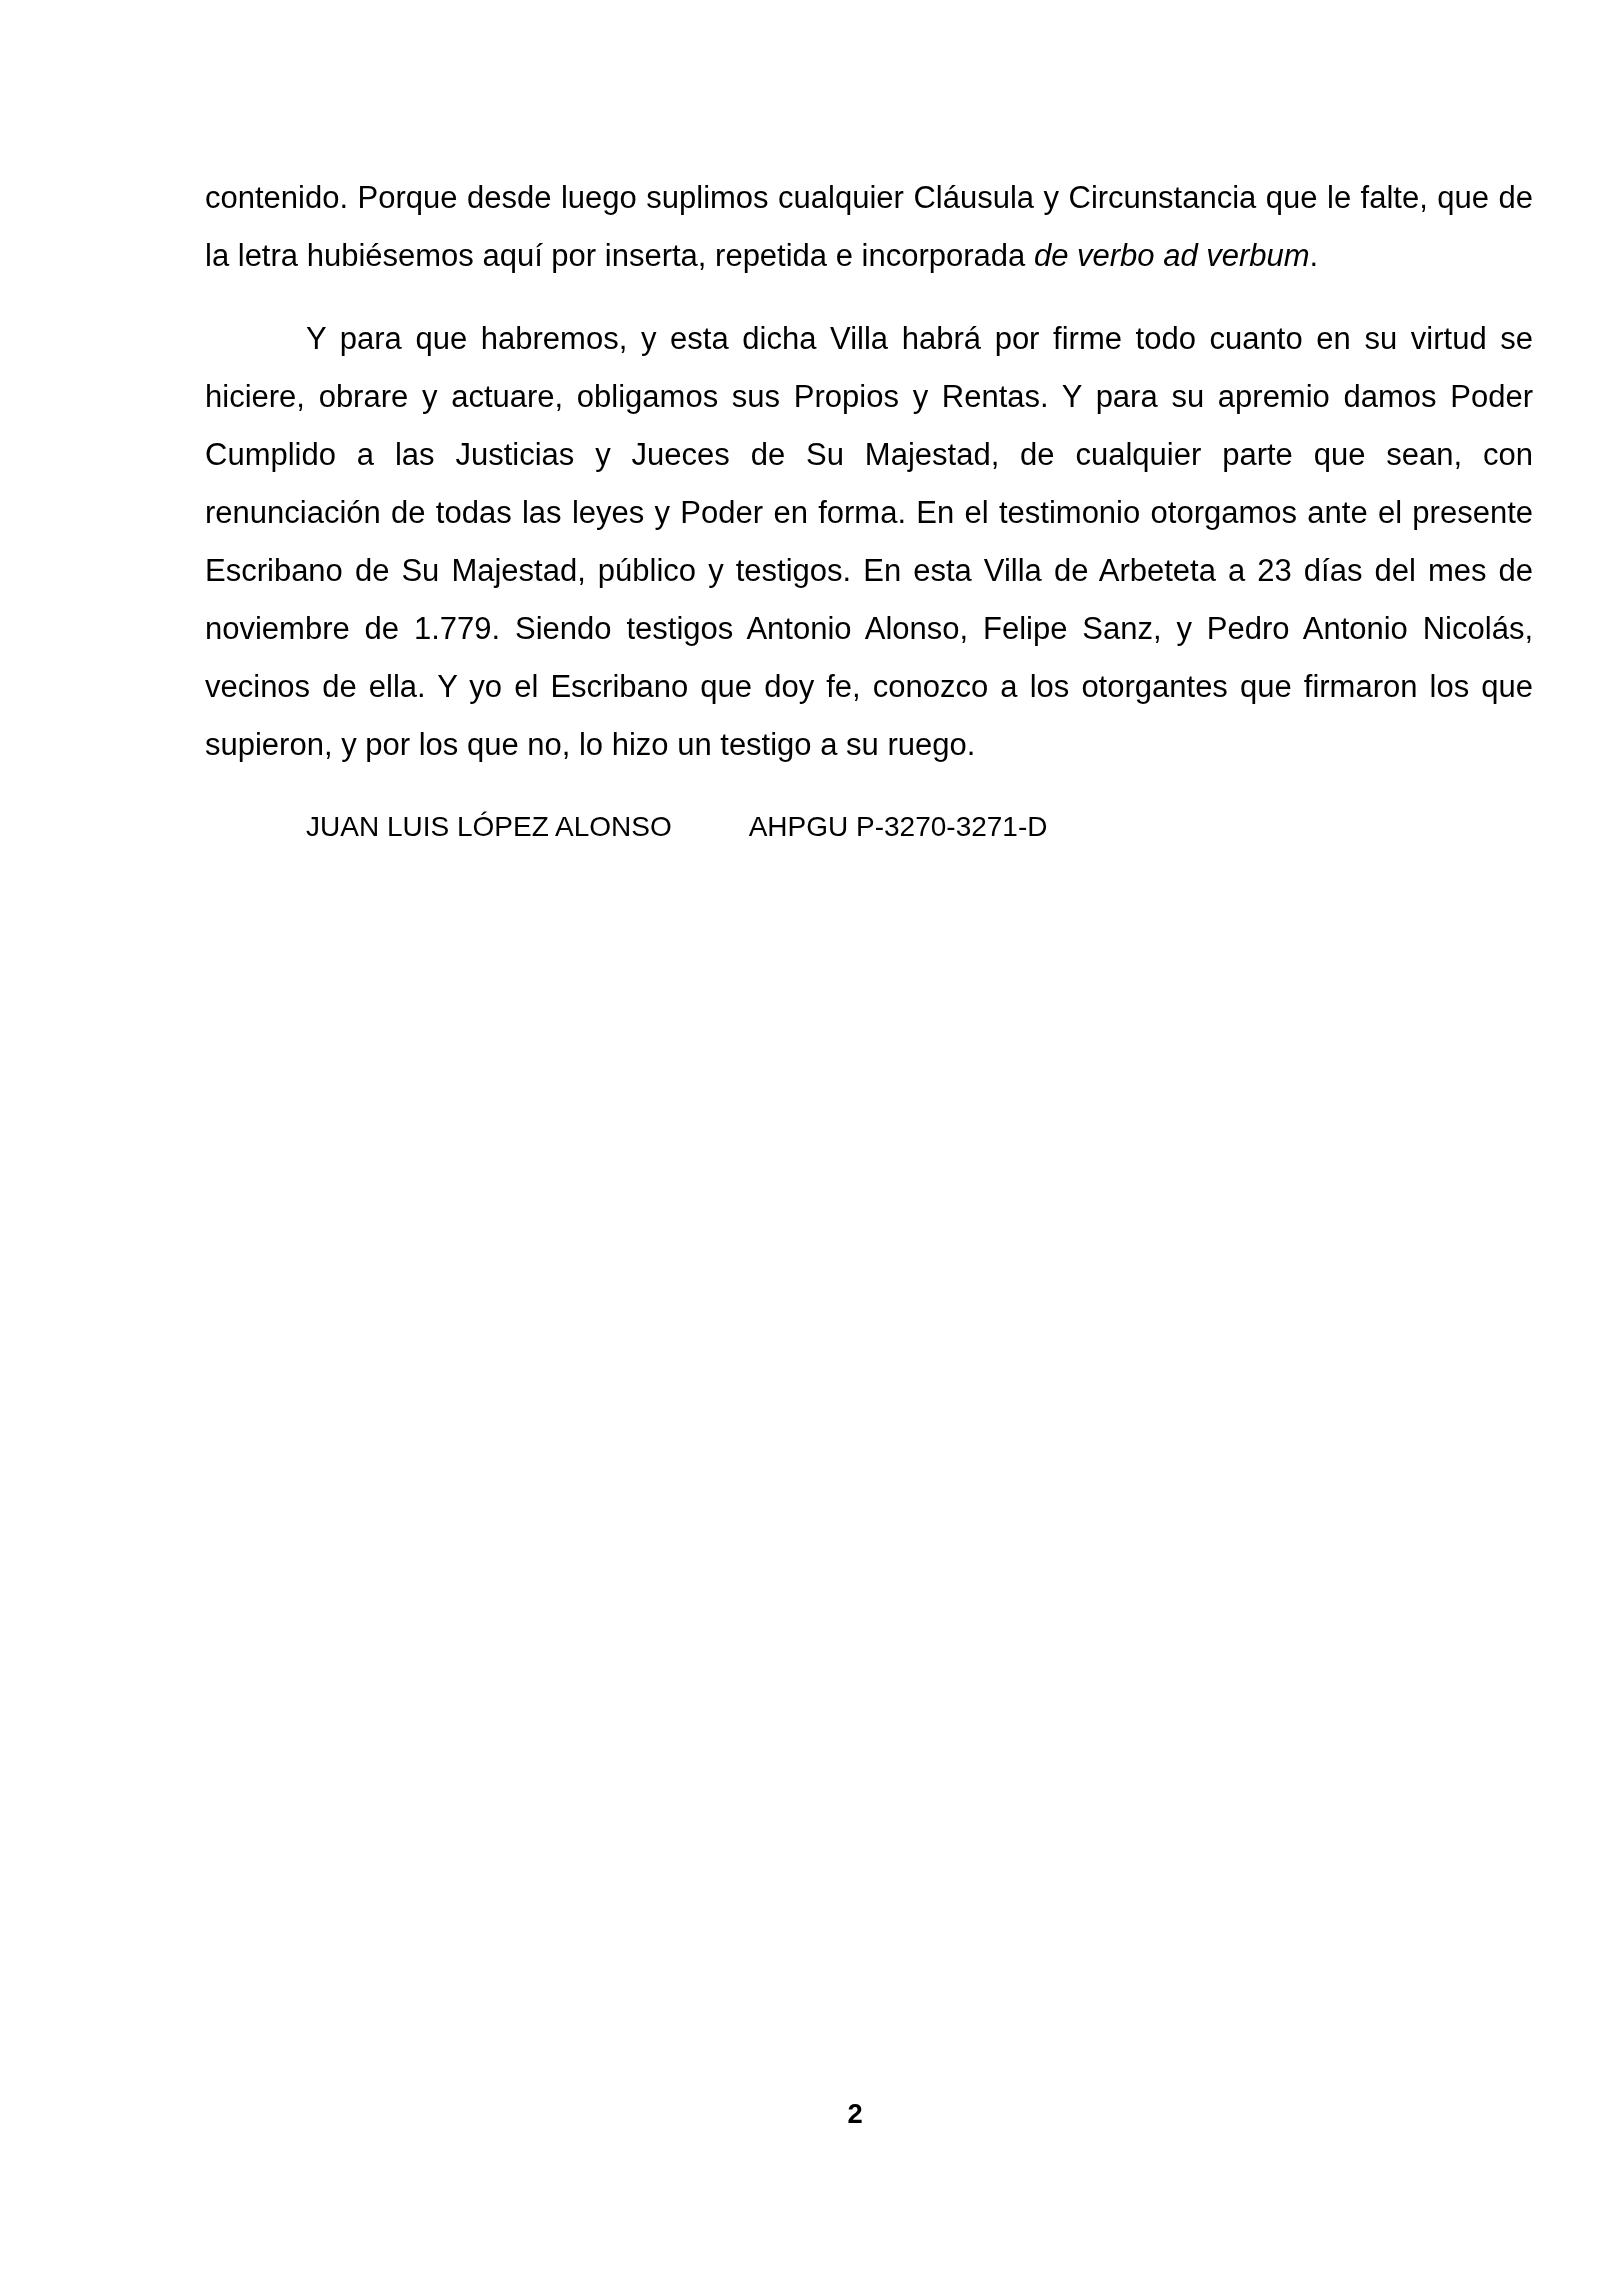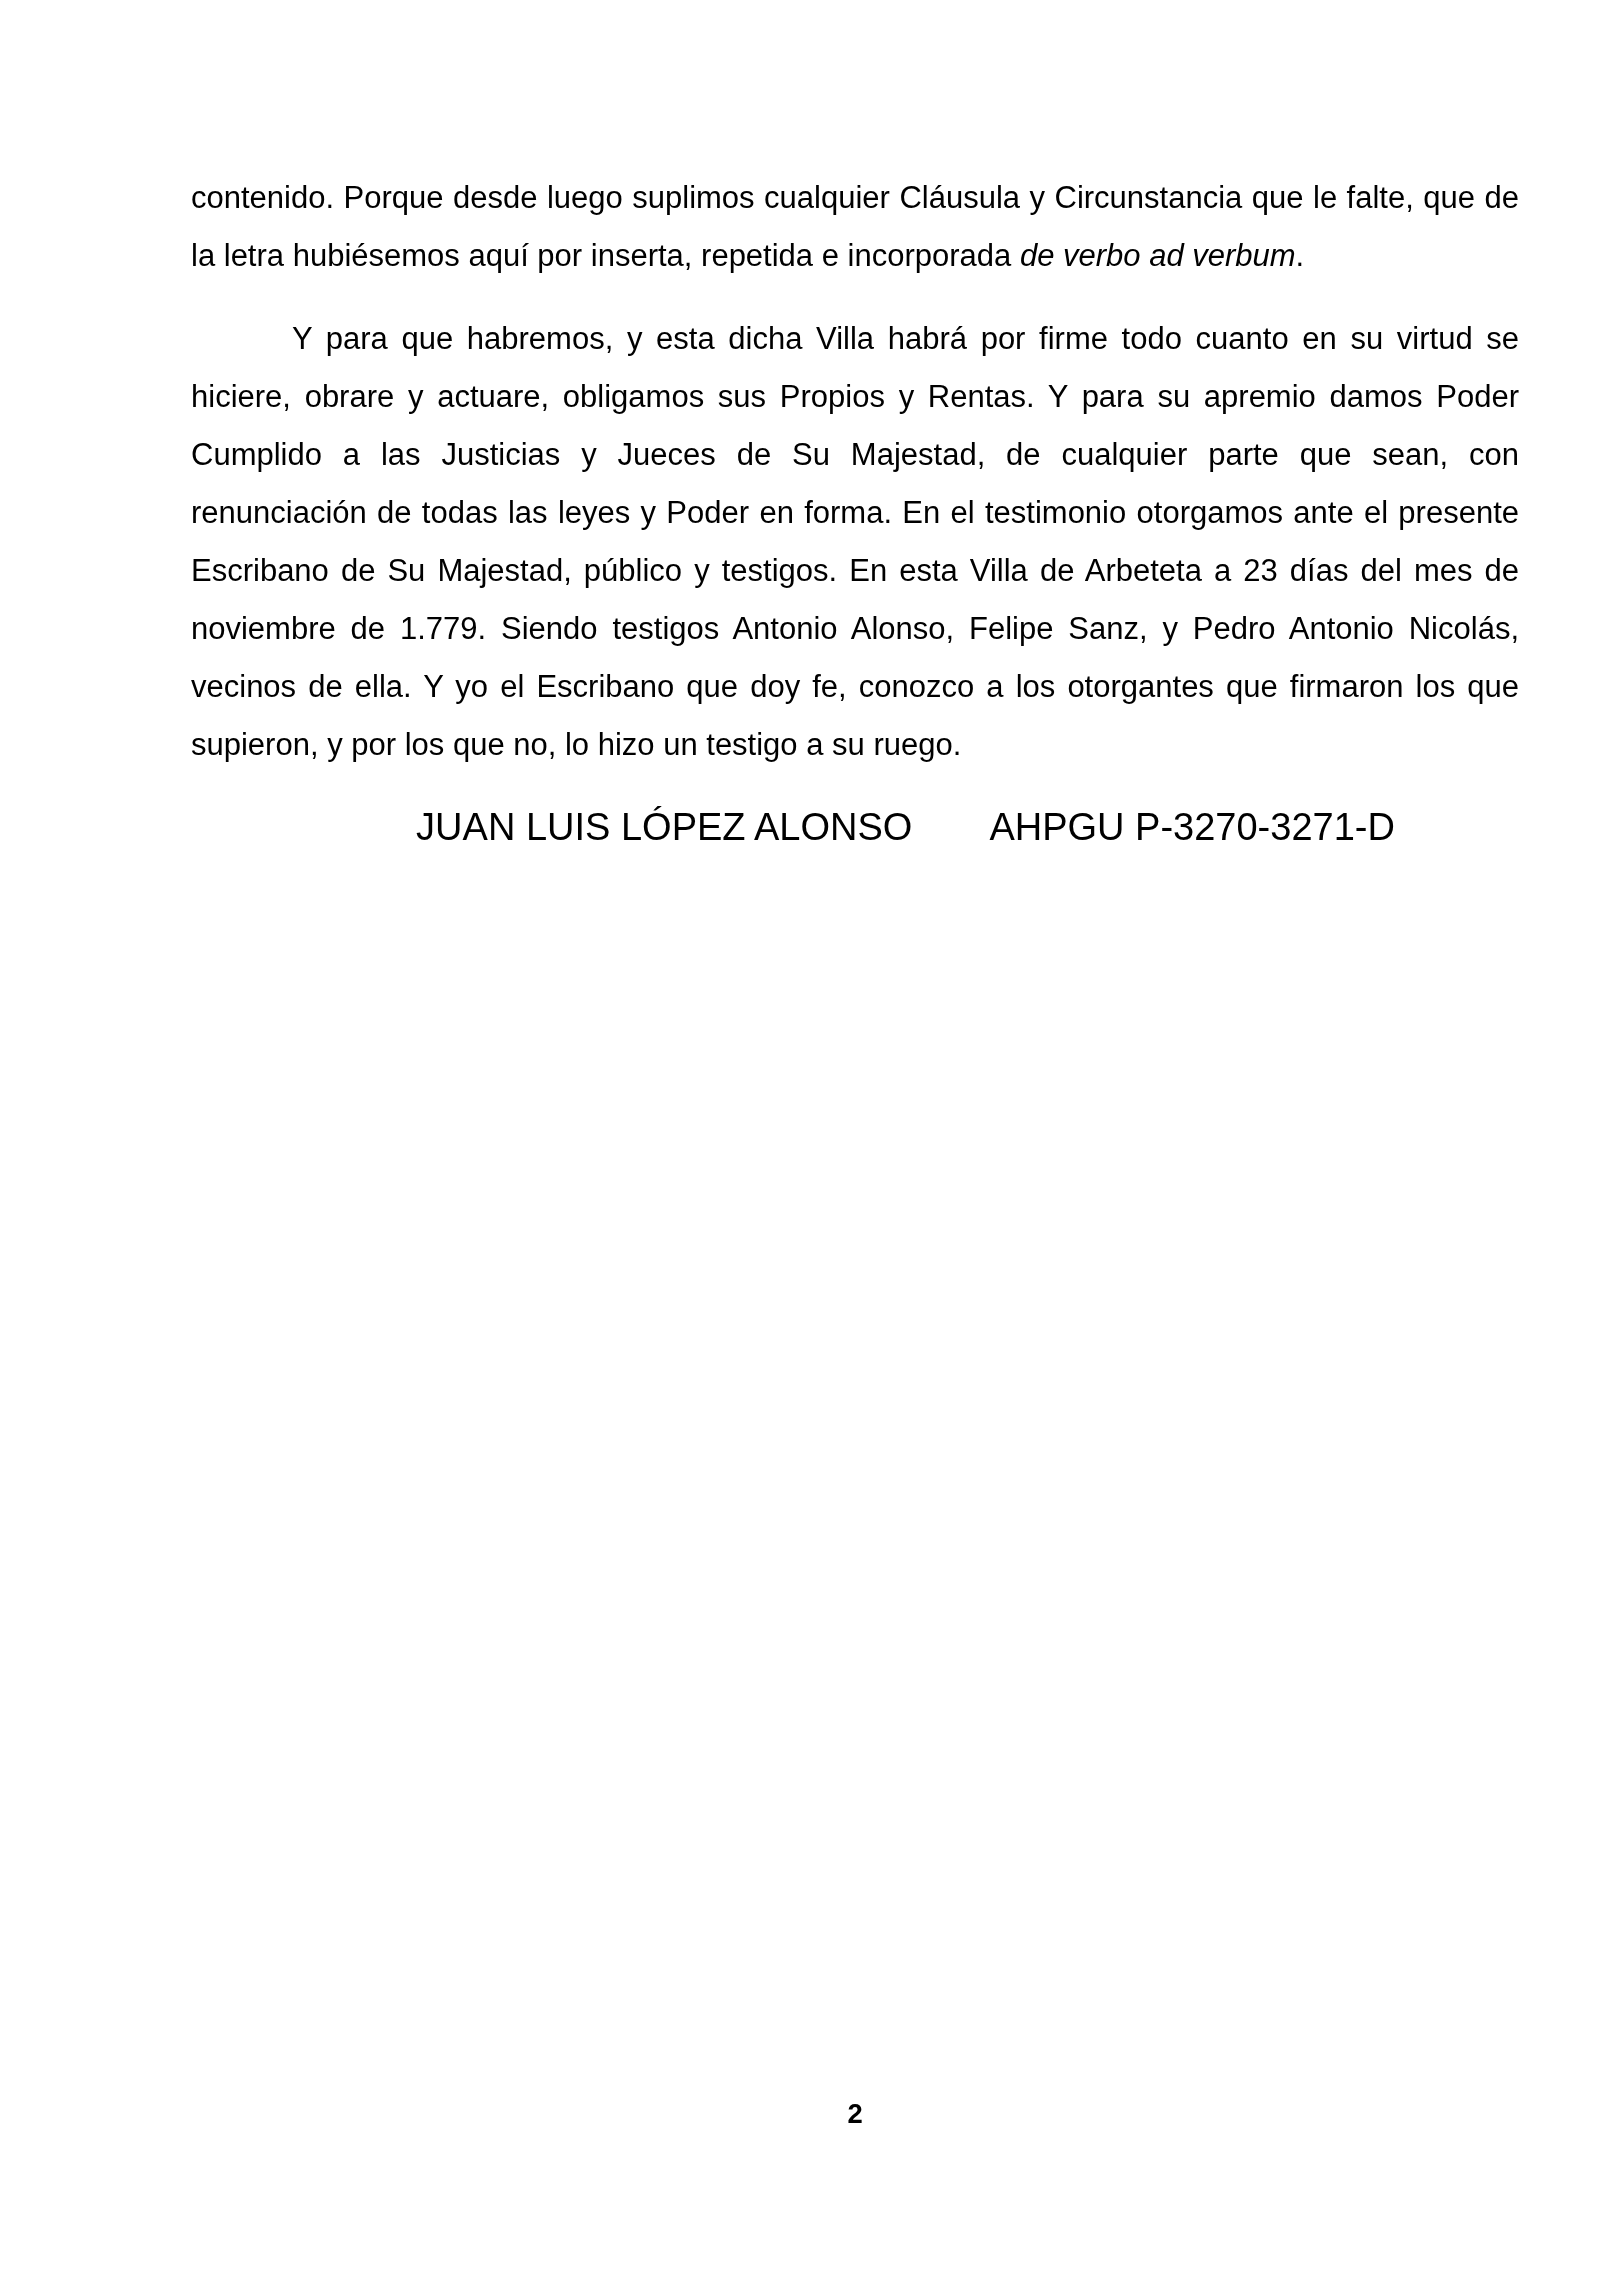--- a/index.html
+++ b/index.html
@@ -11,42 +11,42 @@
     position: relative;
     width: 1620px;
     height: 2293px;
     background: #ffffff;
     font-family: "Liberation Sans", sans-serif;
     color: #000000;
     overflow: hidden;
   }
   .content {
     position: absolute;
-    left: 191px;
+    left: 205px;
     top: 169px;
     width: 1328px;
   }
   .body-par {
     font-size: 31px;
     line-height: 58px;
     text-align: justify;
     text-indent: 101px;
     margin: 0 0 24.5px 0;
     color: #000000;
   }
   .body-par.no-indent {
     text-indent: 0;
   }
   .italic-phrase {
     font-style: italic;
   }
   .sig-par {
-    font-size: 38px;
+    font-size: 28px;
     line-height: 58px;
-    text-align: center;
+    text-align: left;
     margin: 0;
     padding-left: 101px;
     white-space: nowrap;
   }
   .tab-gap {
     display: inline-block;
     width: 77px;
   }
   .footer {
     position: absolute;

